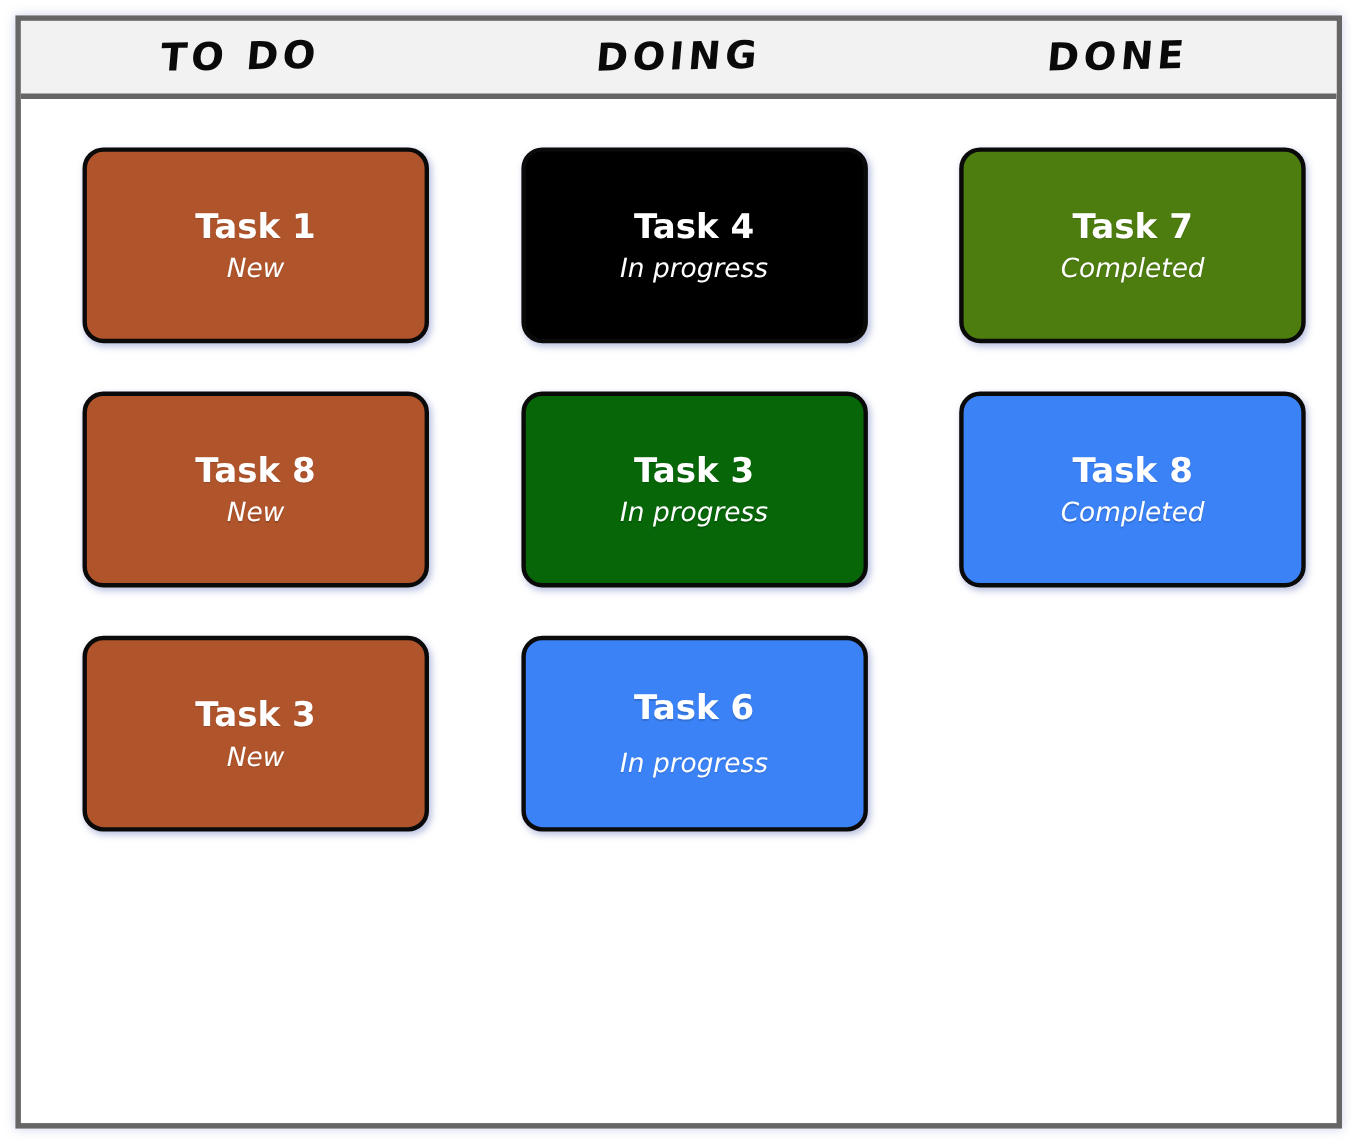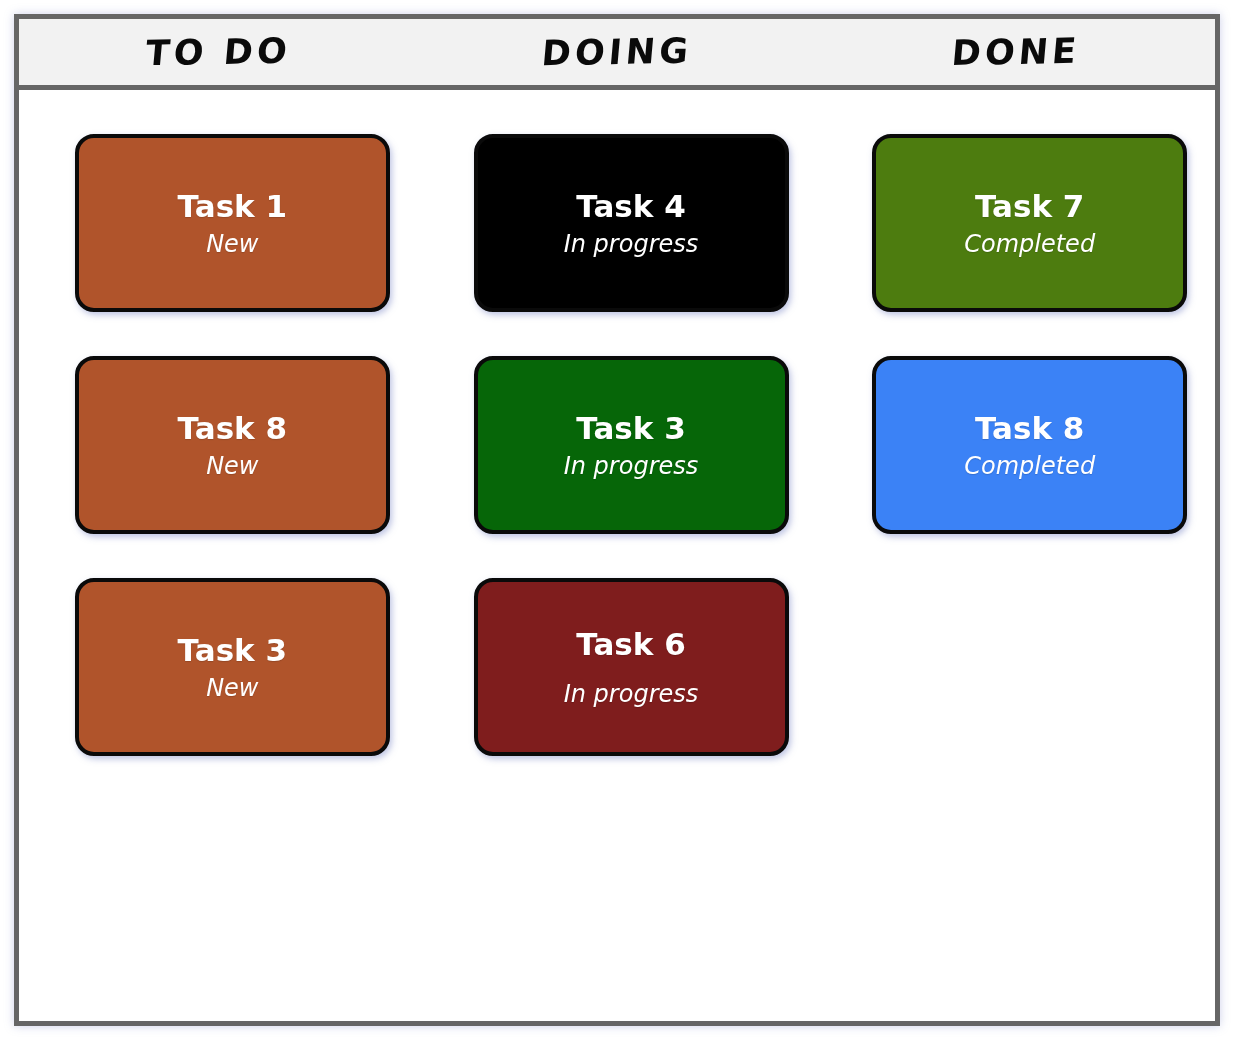--- a/index.html
+++ b/index.html
@@ -119,21 +119,21 @@
 
     <div class="column">
       <div class="card" style="background: #000000;">
         <div class="card-title">Task 4</div>
         <div class="card-status">In progress</div>
       </div>
       <div class="card" style="background: rgb(6, 102, 8);">
         <div class="card-title">Task 3</div>
         <div class="card-status">In progress</div>
       </div>
-      <div class="card" style="background: #7f1d1d; gap: 12px;">
+      <div class="card" style="background: #3b82f6; gap: 12px;">
         <div class="card-title">Task 6</div>
         <div class="card-status">In progress</div>
       </div>
     </div>
 
     <div class="column">
       <div class="card" style="background: #4d7c0f;">
         <div class="card-title">Task 7</div>
         <div class="card-status">Completed</div>
       </div>

